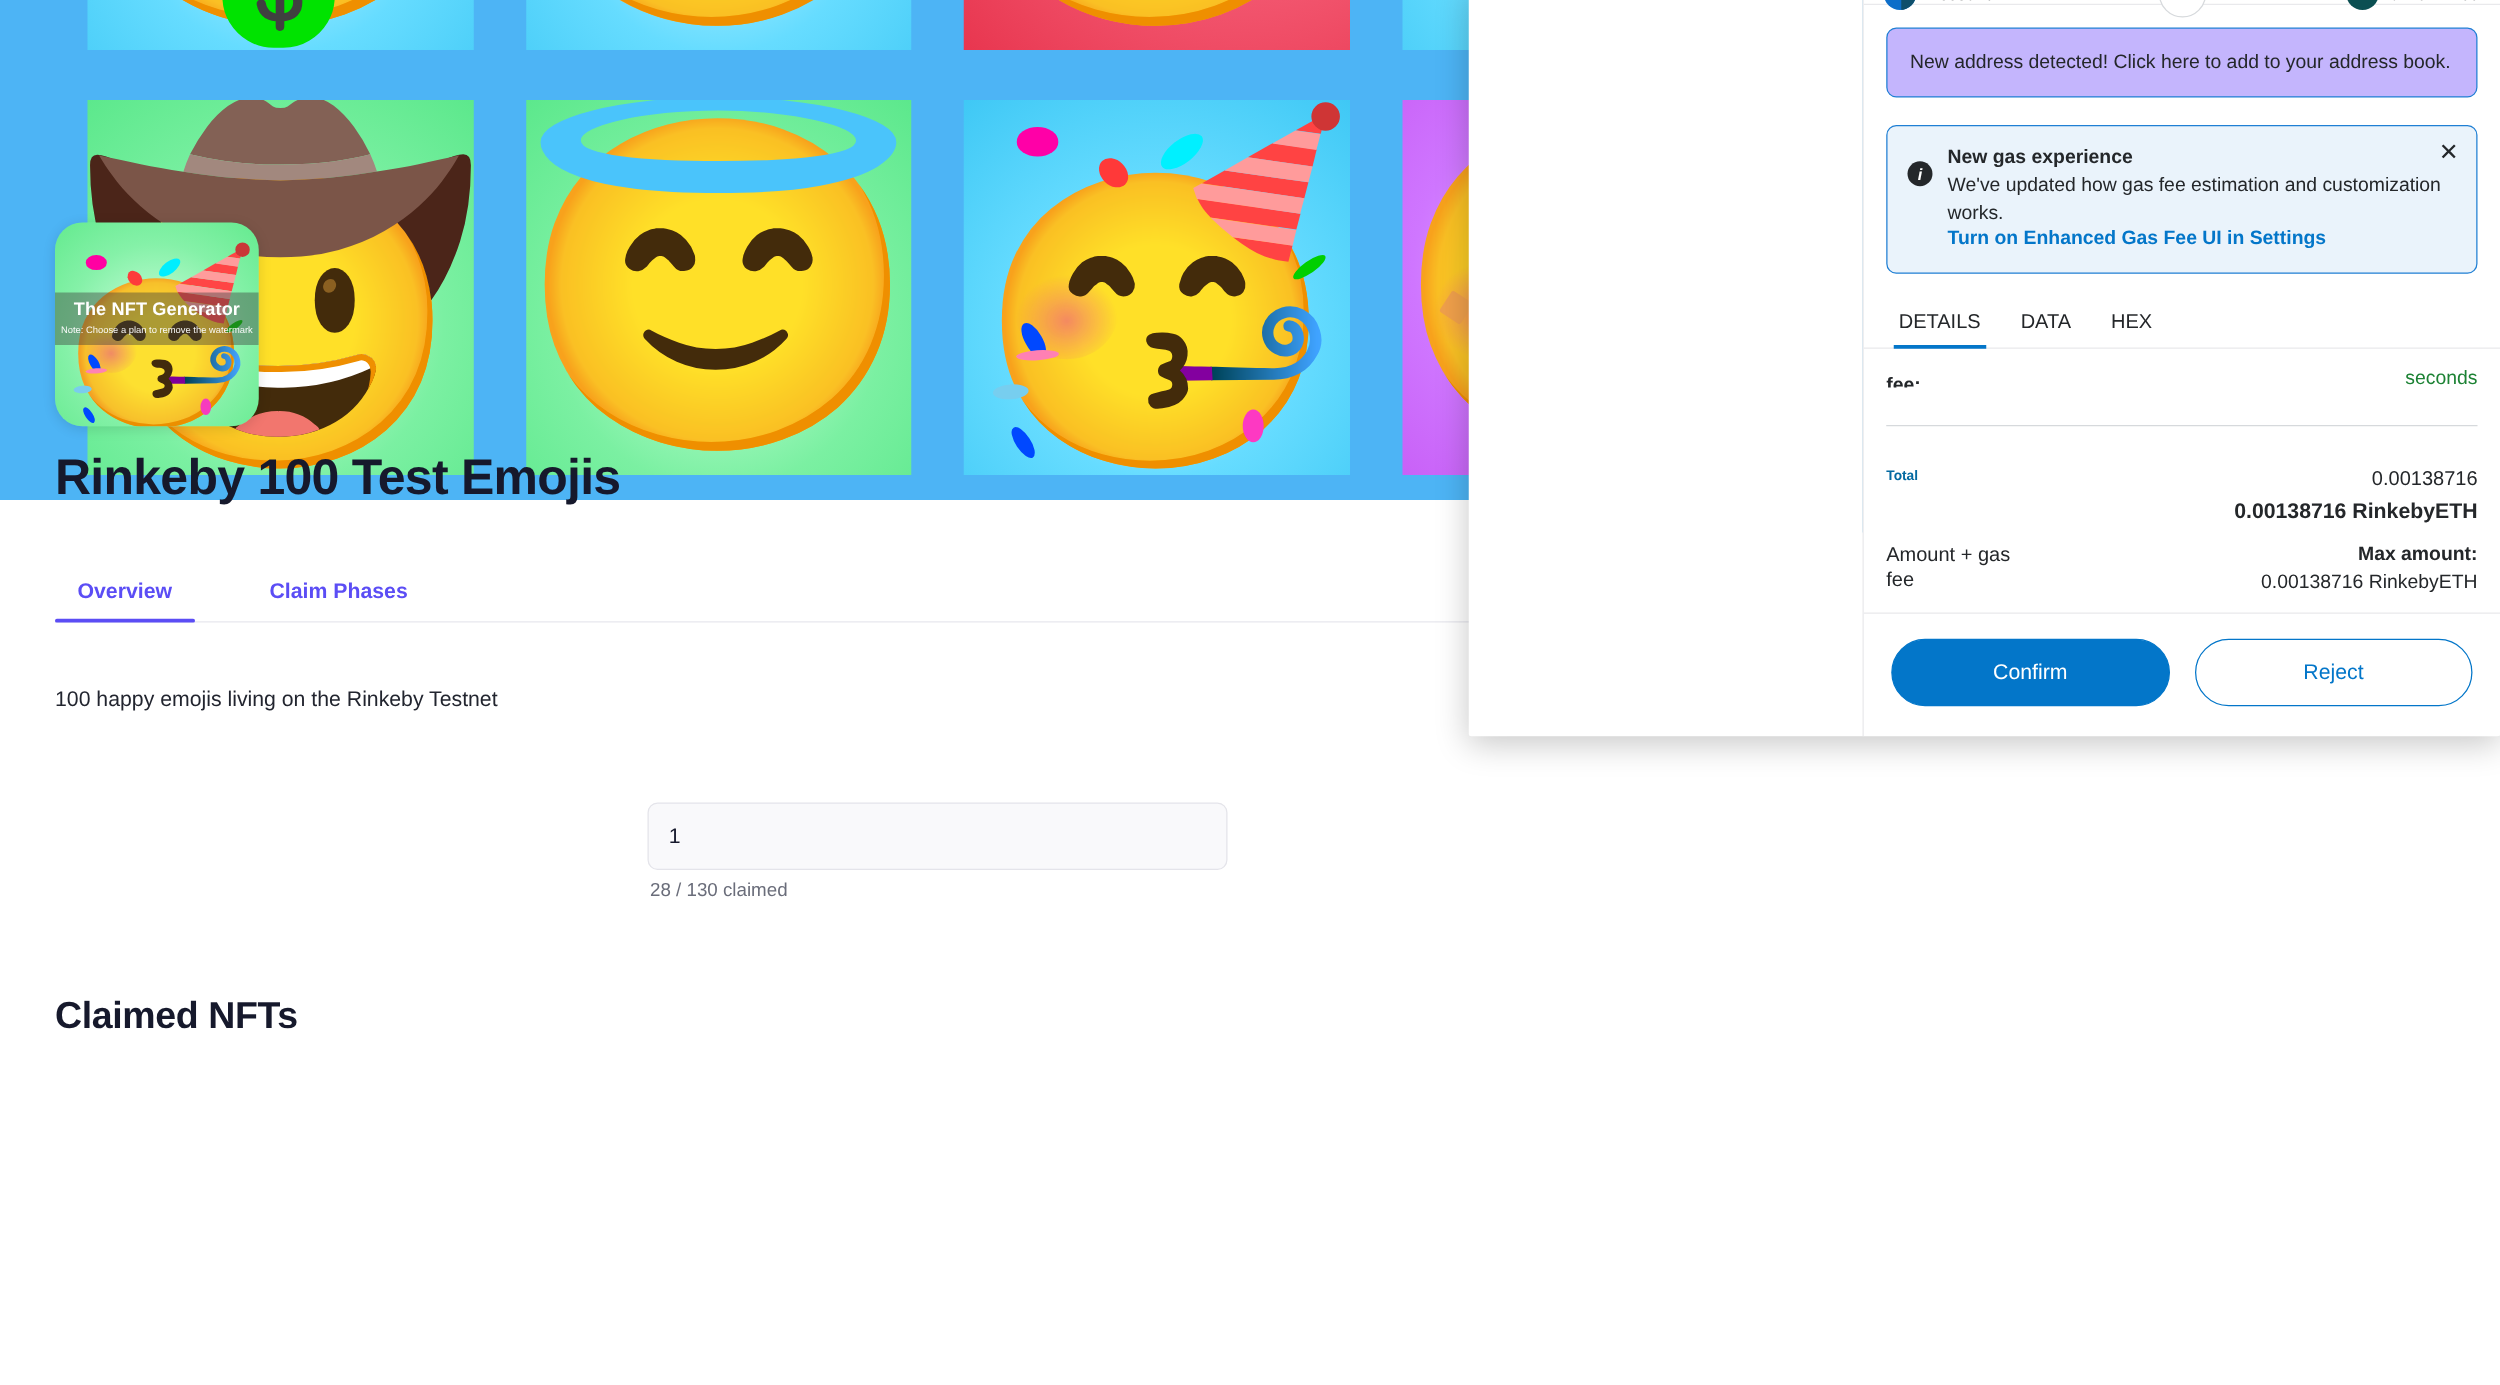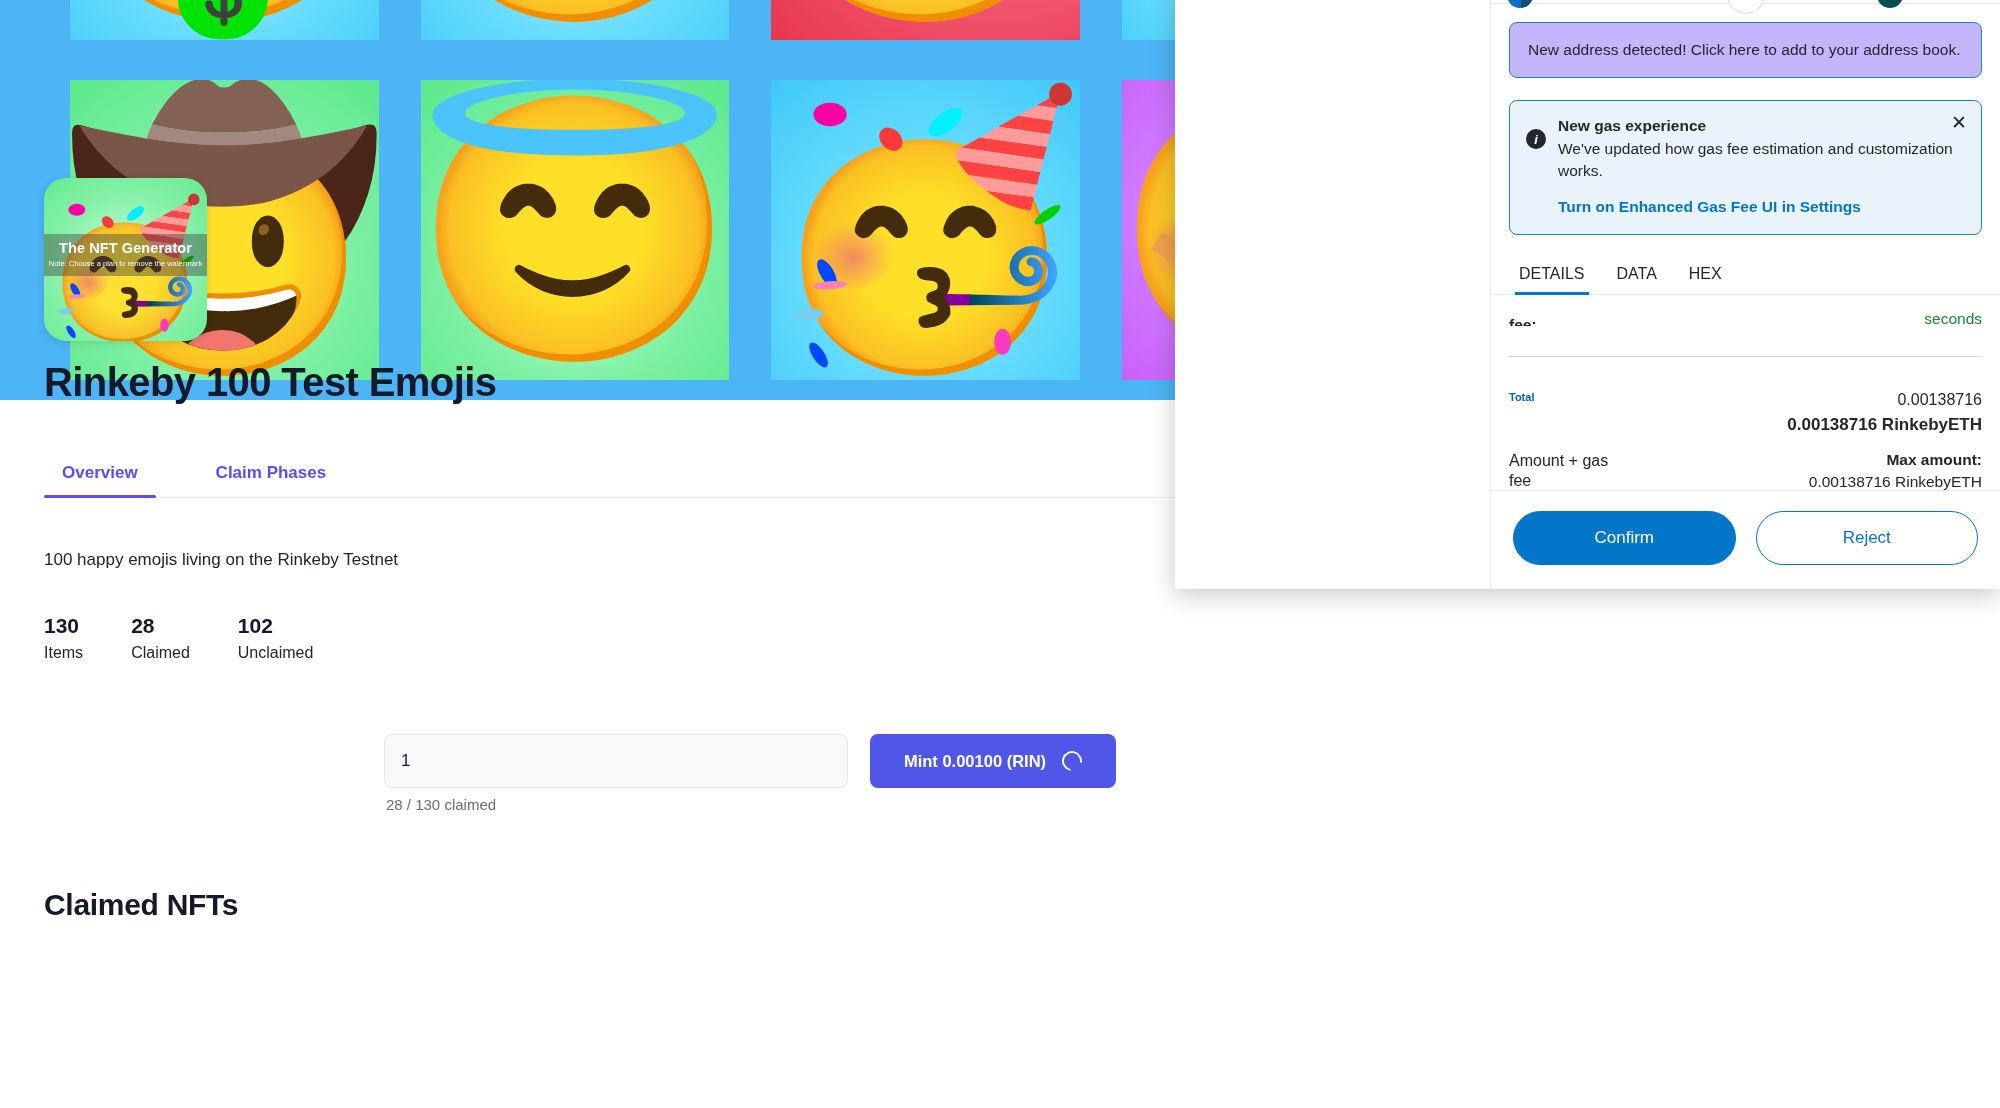--- a/index.html
+++ b/index.html
@@ -211,21 +211,21 @@
   }
   .info-icon {
     flex: none; width: 20px; height: 20px; border-radius: 50%;
     background: #24272a; color: #fff;
     font-size: 13px; font-weight: 700; font-style: italic;
     display: flex; align-items: center; justify-content: center;
     margin-top: 12px;
   }
   .gas-title { font-size: 15.5px; font-weight: 700; color: #24272a; }
   .gas-text { font-size: 15.5px; line-height: 1.42; color: #24272a; margin-top: 3px; }
-  .gas-link { font-size: 15.5px; font-weight: 700; color: #0376c9; margin-top: 16px; cursor: pointer; }
+  .gas-link { font-size: 15.5px; font-weight: 700; color: #0376c9; cursor: pointer; }
   .gas-close {
     position: absolute; right: 14px; top: 12px;
     font-size: 19px; color: #24272a; cursor: pointer; line-height: 1;
   }
 
   .mm-tabs {
     margin-top: 20px;
     display: flex; gap: 0;
     border-bottom: 1px solid #e9e9ec;
     padding: 0 12px;
@@ -321,44 +321,26 @@
 
     <h1 class="coll-title">Rinkeby 100 Test Emojis</h1>
 
     <div class="tabs">
       <div class="tab active">Overview</div>
       <div class="tab">Claim Phases</div>
     </div>
 
     <p class="desc">100 happy emojis living on the Rinkeby Testnet</p>
 
-    <div class="stats">
-      <div class="stat">
-        <div class="num">130</div>
-        <div class="lbl">Items</div>
-      </div>
-      <div class="stat">
-        <div class="num">28</div>
-        <div class="lbl">Claimed</div>
-      </div>
-      <div class="stat">
-        <div class="num">102</div>
-        <div class="lbl">Unclaimed</div>
-      </div>
-    </div>
 
     <div class="mint-row">
       <div class="qty-box">
         <input class="qty-input" type="text" value="1" style="">
         <div class="claimed-note">28 / 130 claimed</div>
       </div>
-      <button class="mint-btn">
-        <span>Mint 0.00100 (RIN)</span>
-        <span class="spinner"></span>
-      </button>
     </div>
 
     <h2 class="claimed-head">Claimed NFTs</h2>
   </div>
 
   <div class="mm">
     <div class="mm-accent"></div>
     <div class="mm-inner">
 
       <div class="mm-header">

